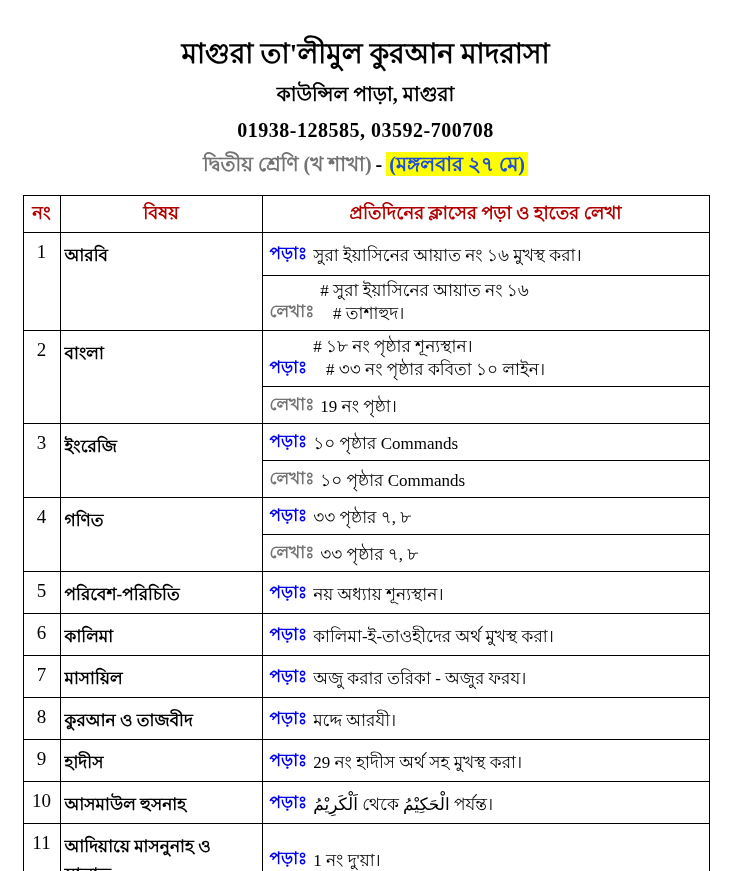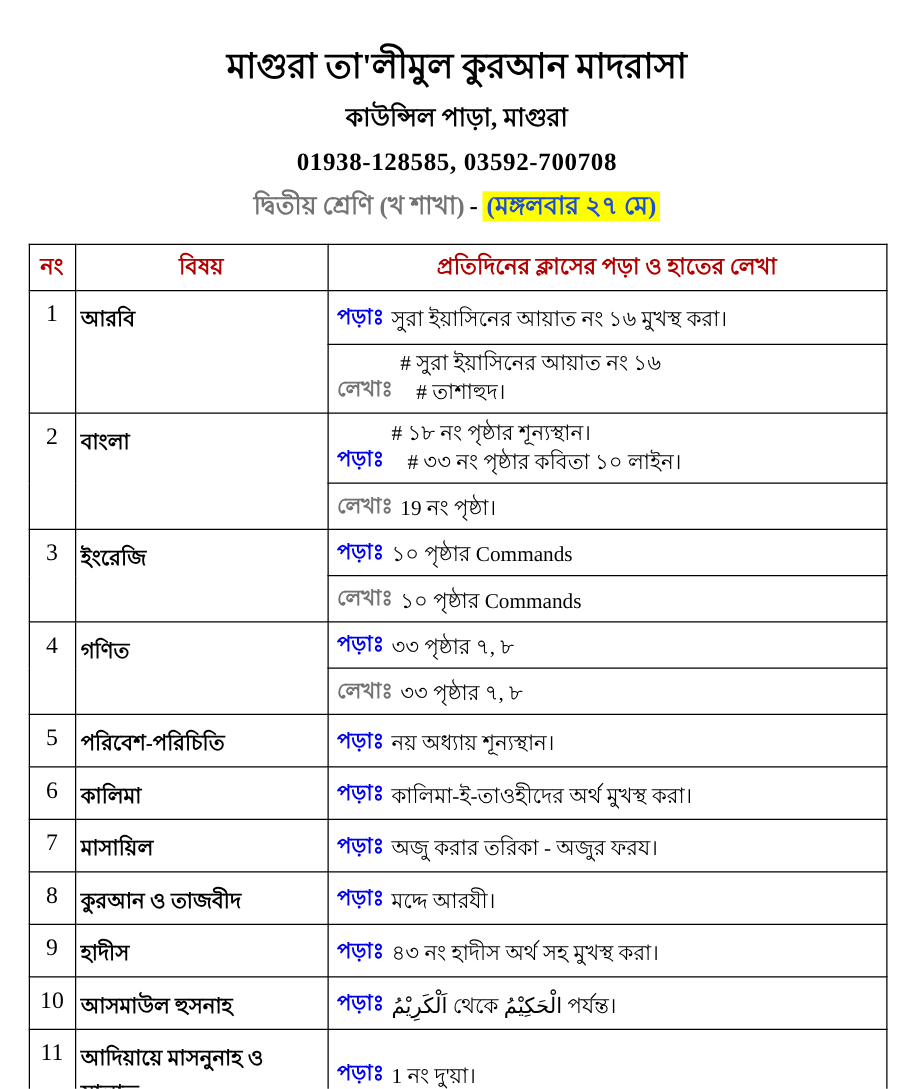--- a/index.html
+++ b/index.html
@@ -260,21 +260,21 @@
             </div>
       </td>
     </tr>
 
     <tr>
       <td class="c-no h35">9</td>
       <td class="c-sub">হাদীস</td>
       <td class="c-cont">
         <div class="entry">
               <span class="lbl pora">পড়াঃ</span>
-              <span class="cont">৪৩ নং হাদীস অর্থ সহ মুখস্থ করা।</span>
+              <span class="cont">29 নং হাদীস অর্থ সহ মুখস্থ করা।</span>
             </div>
       </td>
     </tr>
 
     <tr>
       <td class="c-no h35">10</td>
       <td class="c-sub">আসমাউল হুসনাহ</td>
       <td class="c-cont">
         <div class="entry">
               <span class="lbl pora">পড়াঃ</span>

